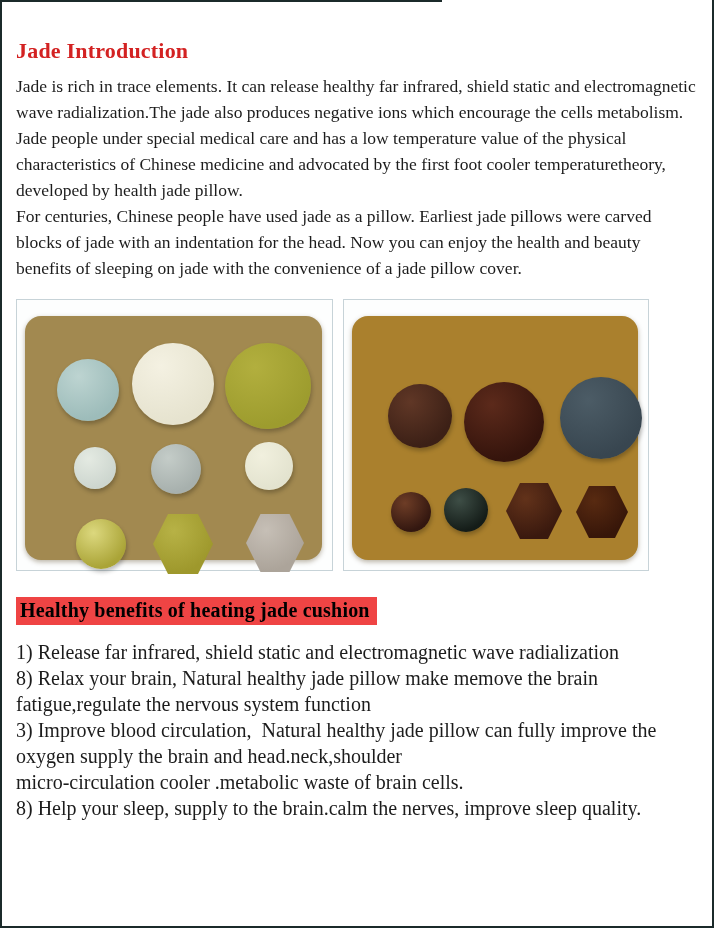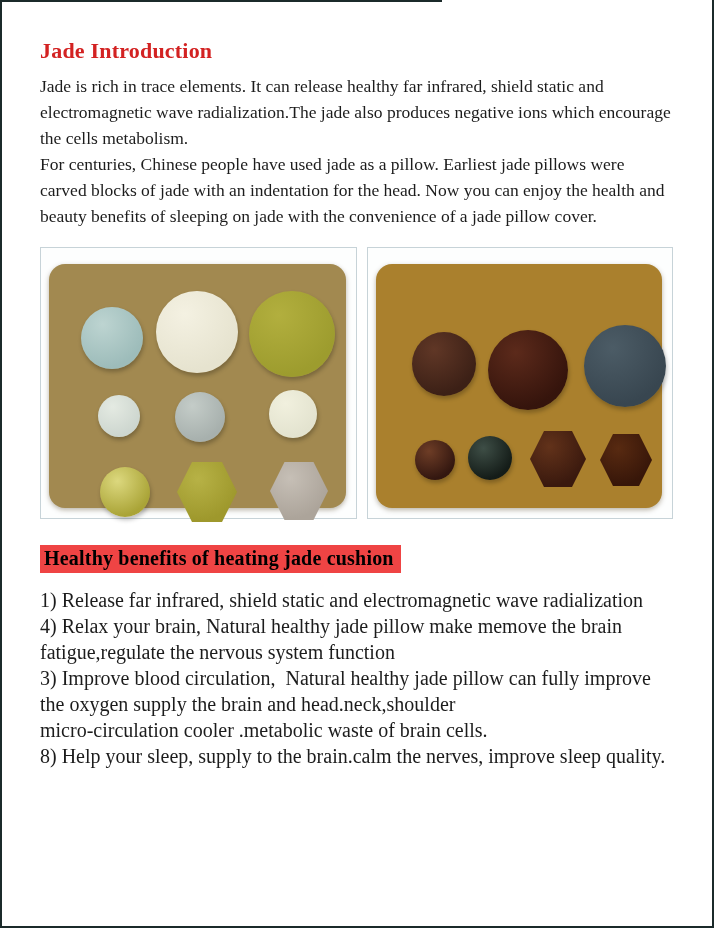--- a/index.html
+++ b/index.html
@@ -11,21 +11,21 @@
     font-family: "Liberation Serif", "DejaVu Serif", serif;
     color: #1c1c1c;
     overflow: hidden;
   }
   
   .b-left   { position:absolute; left:0;   top:0;   width:2px;  height:928px; }
   .b-right  { position:absolute; right:0;  top:0;   width:2px;  height:928px; }
   .b-bottom { position:absolute; left:0;   bottom:0; width:714px; height:2px; }
   .b-top    { position:absolute; left:0;   top:0;   width:442px; height:2px; }
 
-  .content { padding: 0 40px; }
+  .content { padding: 0 16px; }
 
   h1.intro-title {
     margin: 38px 0 9px 0;
     font-size: 22px;
     font-weight: bold;
     letter-spacing: 0.2px;
   }
   .para {
     font-size: 17.5px;
     line-height: 26px;
@@ -87,20 +87,21 @@
   <div class="b-right" style="background: rgb(27, 42, 42);"></div>
   <div class="b-bottom" style="background: rgb(27, 42, 42);"></div>
   <div class="b-top" style="background: rgb(27, 42, 42);"></div>
 
   <div class="content">
 
     <h1 class="intro-title" style="color: rgb(211, 34, 34);">Jade Introduction</h1>
 
     <div id="intro-paragraphs">
         <div class="para">Jade is rich in trace elements. It can release healthy far infrared, shield static and electromagnetic wave radialization.The jade also produces negative ions which encourage the cells metabolism.</div>
+        <div class="para">Jade people under special medical care and has a low temperature value of the physical characteristics of Chinese medicine and advocated by the first foot cooler temperaturetheory, developed by health jade pillow.</div>
         <div class="para">For centuries, Chinese people have used jade as a pillow. Earliest jade pillows were carved blocks of jade with an indentation for the head. Now you can enjoy the health and beauty benefits of sleeping on jade with the convenience of a jade pillow cover.</div>
       </div>
 
     <div class="gallery">
       <figure class="photo photo-left" style="margin:0">
         <div class="board" id="left-board" style="background: rgb(162, 137, 80);">
             <div class="stone circle" style="left: 32px; top: 43px; width: 62px; height: 62px; background: radial-gradient(circle at 35% 28%, rgb(189, 212, 209) 0%, rgb(157, 188, 186) 72%);"></div>
             <div class="stone circle" style="left: 107px; top: 27px; width: 82px; height: 82px; background: radial-gradient(circle at 35% 28%, rgb(244, 241, 226) 0%, rgb(230, 227, 207) 72%);"></div>
             <div class="stone circle" style="left: 200px; top: 27px; width: 86px; height: 86px; background: radial-gradient(circle at 35% 28%, rgb(178, 175, 62) 0%, rgb(157, 156, 46) 72%);"></div>
             <div class="stone circle" style="left: 49px; top: 131px; width: 42px; height: 42px; background: radial-gradient(circle at 35% 28%, rgb(228, 234, 226) 0%, rgb(205, 214, 207) 72%);"></div>
@@ -123,20 +124,20 @@
           </div>
       </figure>
     </div>
 
     <div class="benefits-heading">
       <span class="highlight" style="background: #ef4444;">Healthy benefits of heating jade cushion</span>
     </div>
 
     <div class="benefits-list" id="benefits-list">
         <div class="benefit-item">1) Release far infrared, shield static and electromagnetic wave radialization</div>
-        <div class="benefit-item">4) Relax your brain, Natural healthy jade pillow make memove the brain fatigue,regulate the nervous system function</div>
+        <div class="benefit-item">8) Relax your brain, Natural healthy jade pillow make memove the brain fatigue,regulate the nervous system function</div>
         <div class="benefit-item">3) Improve blood circulation,  Natural healthy jade pillow can fully improve the oxygen supply the brain and head.neck,shoulder</div>
         <div class="benefit-item">micro-circulation cooler .metabolic waste of brain cells.</div>
         <div class="benefit-item">8) Help your sleep, supply to the brain.calm the nerves, improve sleep quality.</div>
       </div>
 
   </div>
 </div>
 
 </body></html>

